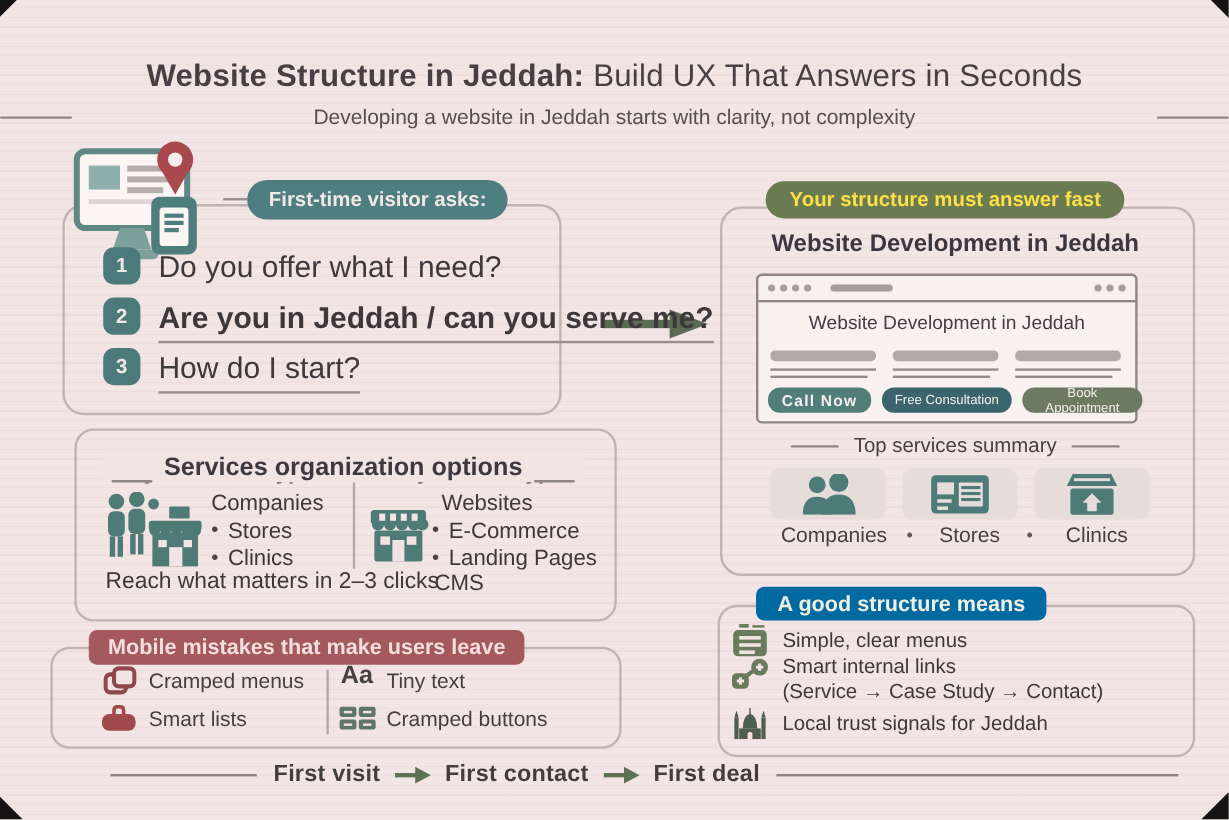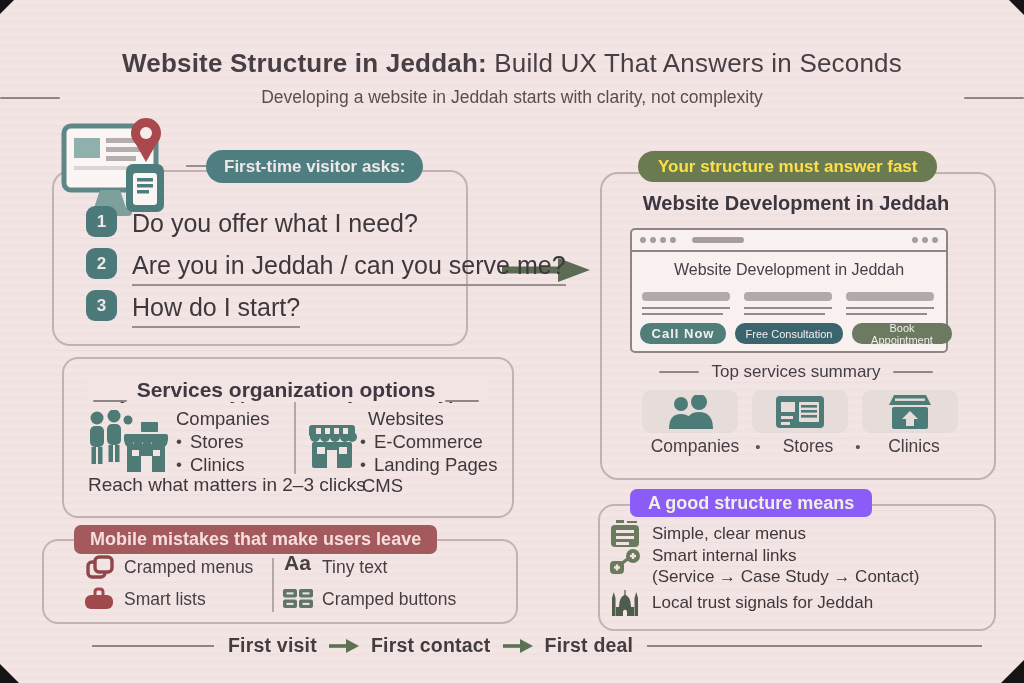--- a/index.html
+++ b/index.html
@@ -18,32 +18,32 @@
   .title .strong{font-weight:bold;}
   .subtitle-row{left:0;top:87px;width:1024px;display:flex;align-items:center;justify-content:space-between;gap:14px;}
   .subtitle{font-size:17.5px;color:#574e51;}
   .dash{height:2px;background:#8f8486;border-radius:2px;}
   .dash.w60{width:60px}.dash.w40{width:40px}.dash.w34{width:34px}
   
   .box{border:2px solid #c2b2b2;border-radius:18px;background:transparent;}
   .badge{position:absolute;z-index:3;display:flex;align-items:center;justify-content:center;font-weight:bold;}
   .badge.teal{background:#4f7e80;color:#f0e8e7;border-radius:17px;}
   .badge.olive{background:#6a7a51;color:#fde047;border-radius:16px;}
-  .badge.olive-sq{background:#8b5cf6;color:#eef0e3;border-radius:7px;}
+  .badge.olive-sq{background:#0369a1;color:#eef0e3;border-radius:7px;}
   .badge.red{background:#a4595c;color:#f4dedf;border-radius:7px;}
   
   .visitor-box{left:52px;top:170px;width:412px;height:172px;}
   .visitor-badge{left:206px;top:150px;height:33px;padding:0 18px;font-size:17px;}
   .connector{left:186px;top:165px;width:20px;height:2px;background:#9a8e90;}
   .q-row{position:absolute;left:86px;display:flex;align-items:flex-start;gap:15px;z-index:2;}
   .chip{width:31px;height:31px;border-radius:9px;background:#4c7a7b;color:#efe9e8;
         display:flex;align-items:center;justify-content:center;font-size:17px;font-weight:bold;flex:none;}
   .q-text{font-size:25px;color:#3e383c;padding:3px 0 4px 0;}
   .q-text.u{border-bottom:2px solid #9a8e90;}
-  .q2 .q-text{min-width:326px;}
+  .q2 .q-text{min-width:326px;font-weight:bold;}
   .q3 .q-text{min-width:168px;}
   
   .main-arrow{left:502px;top:256px;}
   
   .structure-box{left:600px;top:172px;width:392px;height:304px;}
   .structure-badge{left:638px;top:151px;height:31px;padding:0 20px;font-size:17px;}
   .structure-heading{left:600px;top:192px;width:392px;text-align:center;font-size:20px;font-weight:bold;color:#3b3640;}
   .browser{left:630px;top:228px;width:314px;height:121px;background:#f8f1f0;border:2px solid #8f8486;border-radius:5px;}
   .browser-top{height:20px;border-bottom:2px solid #8f8486;display:flex;align-items:center;padding:0 8px;gap:4px;}
   .dot{width:6px;height:6px;border-radius:50%;background:#a79c9e;flex:none;}

